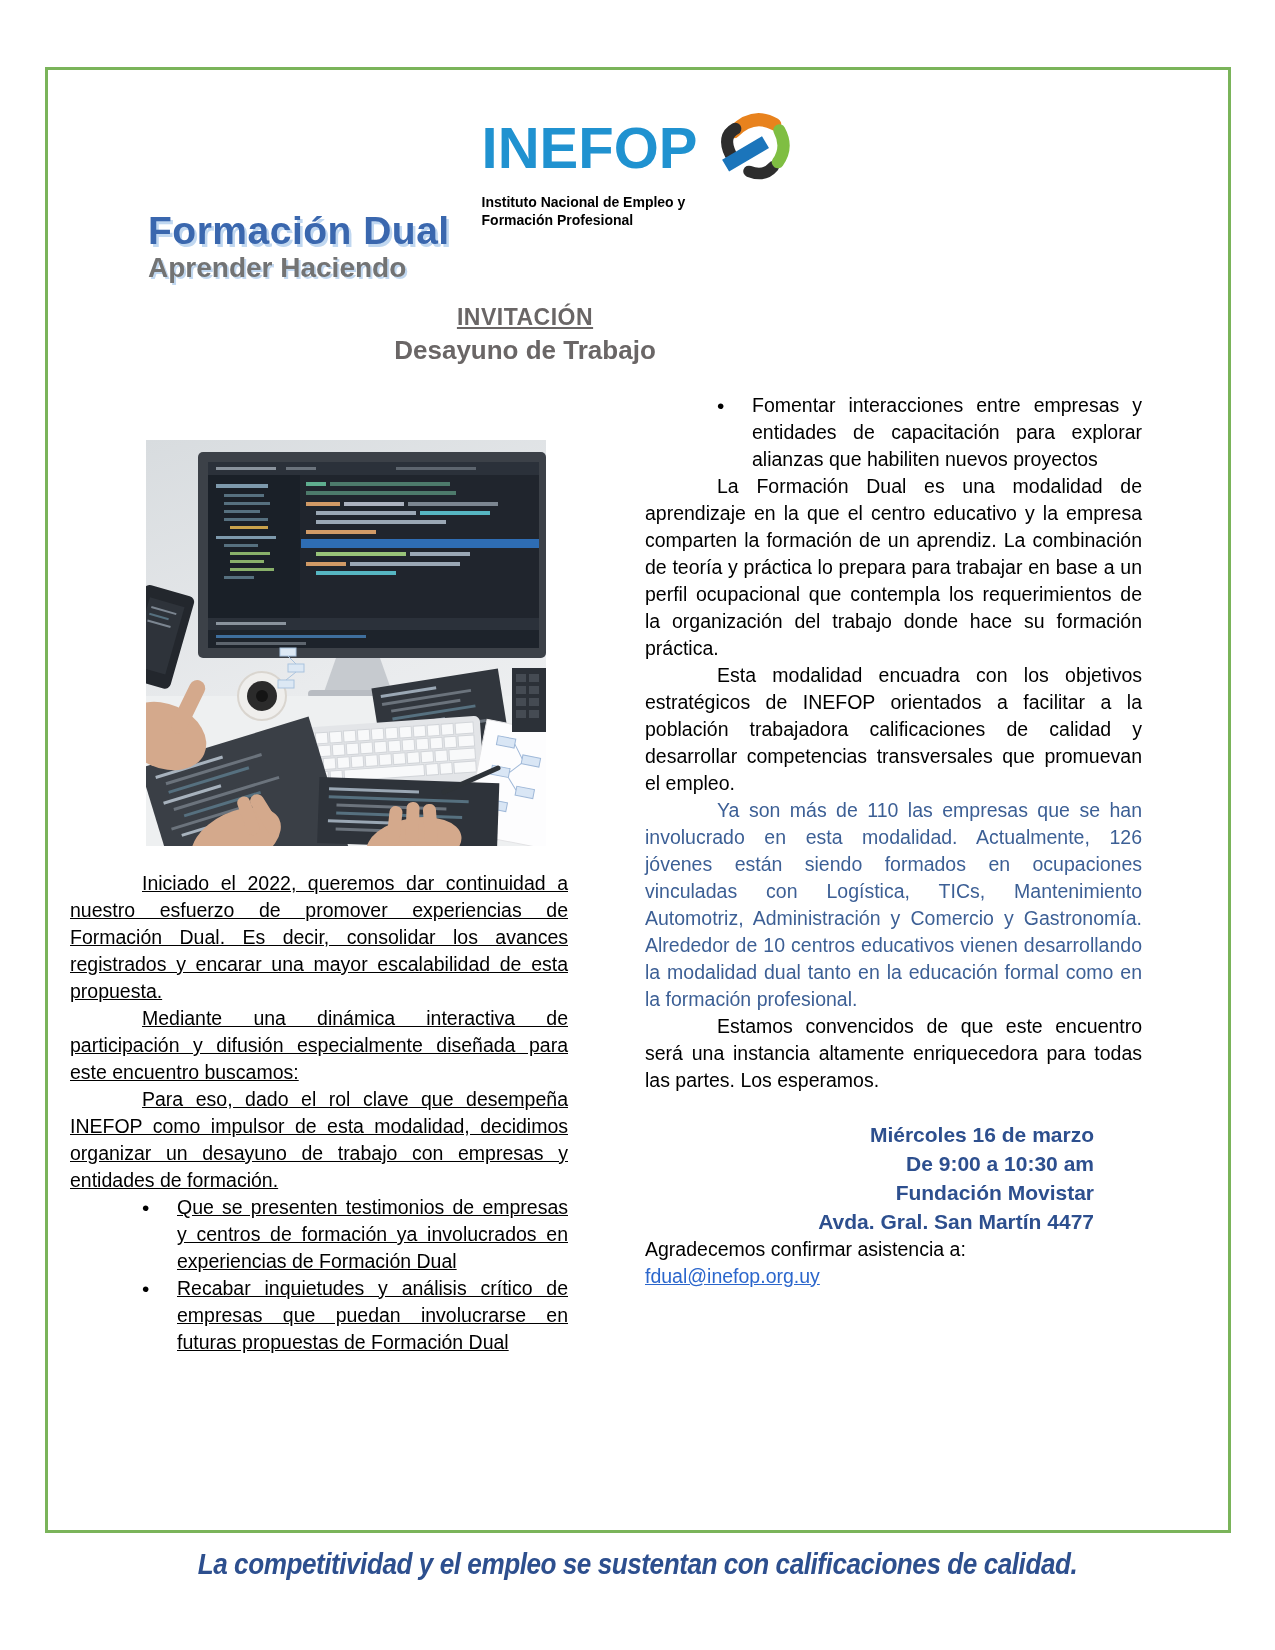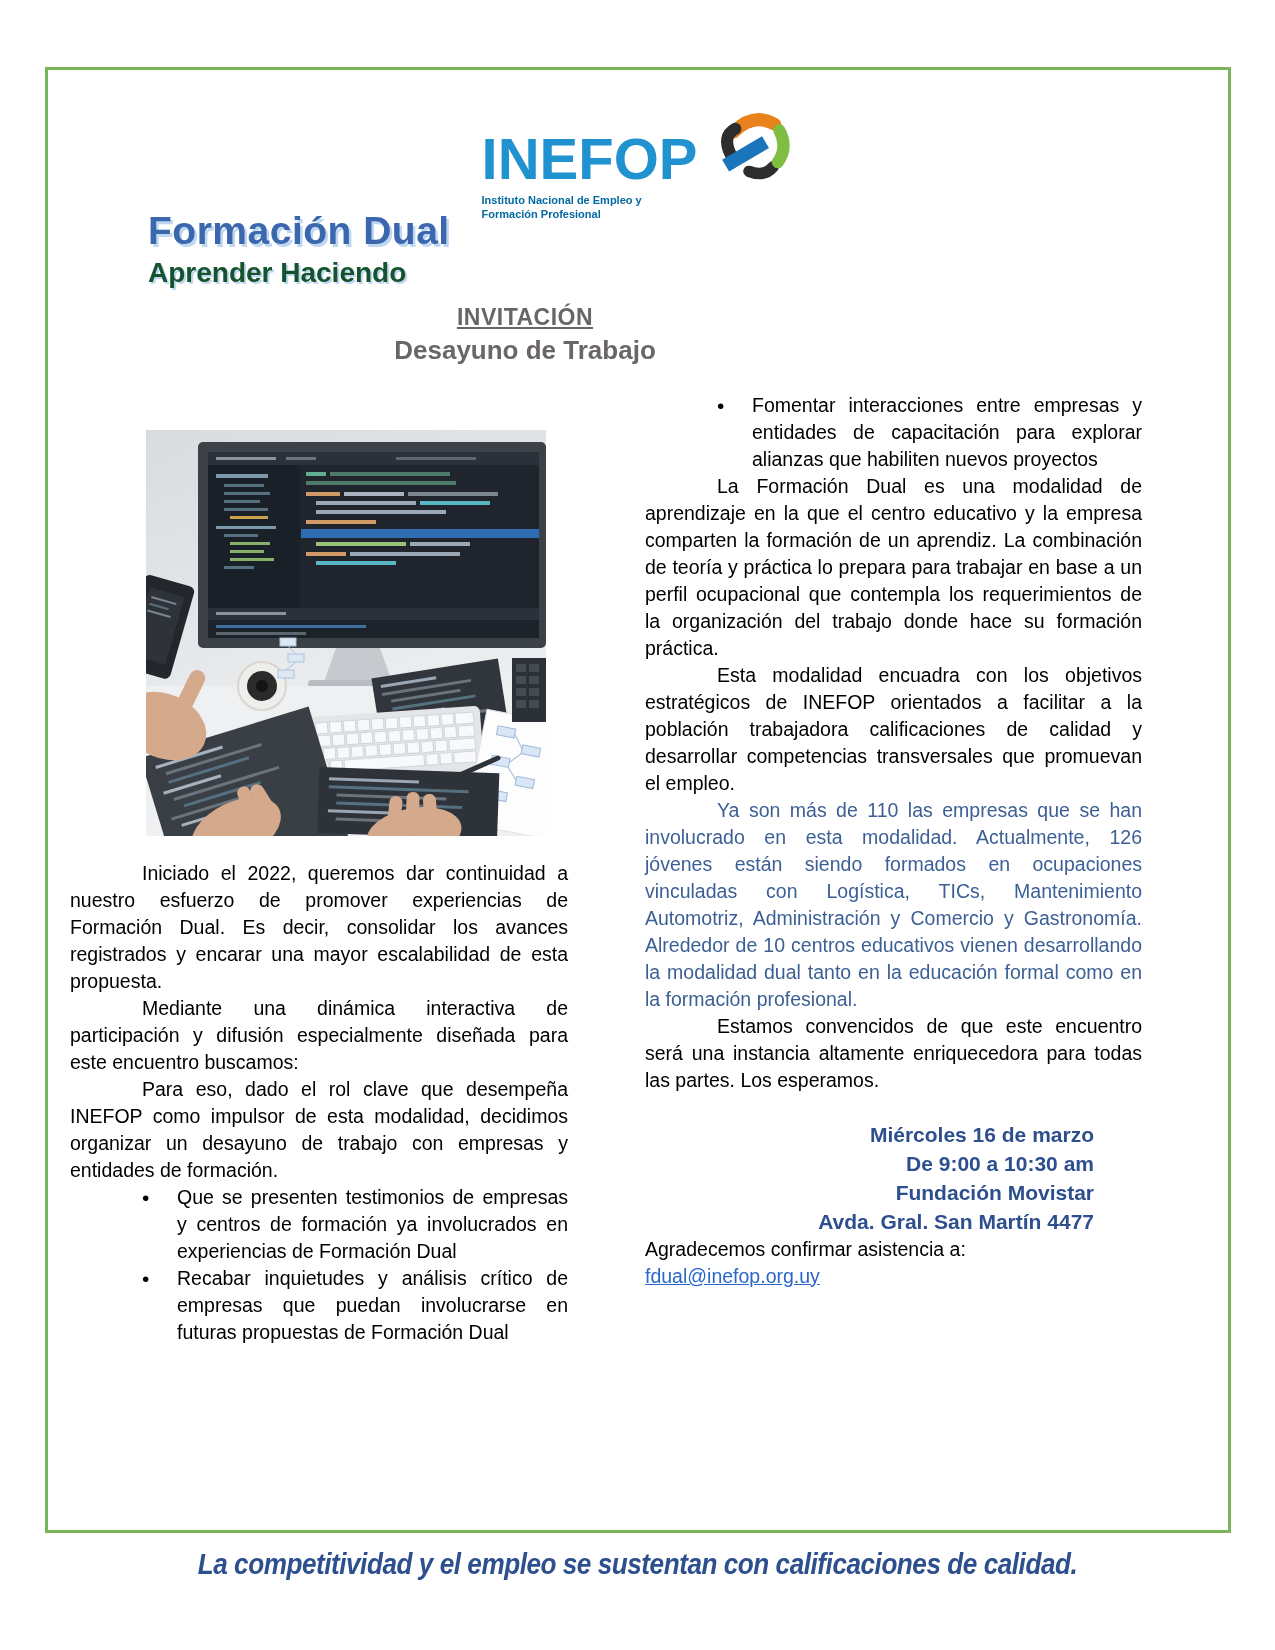--- a/index.html
+++ b/index.html
@@ -7,45 +7,45 @@
     width:1275px;height:1650px;position:relative;background:#ffffff;
     font-family:"Liberation Sans", sans-serif;color:#000;
     -webkit-font-smoothing:antialiased;
   }
   .frame{
     position:absolute;left:45px;top:67px;width:1186px;height:1466px;
     border:3px solid #7ab45a;box-sizing:border-box;
   }
   
   .logo{position:absolute;top:110px;left:50%;transform:translateX(-50%);}
-  .logo-row{display:flex;align-items:flex-end;gap:12px;}
+  .logo-row{display:flex;align-items:center;gap:12px;}
   .logo-wordmark{
     font-size:58px;font-weight:bold;color:#2092d0;line-height:0.95;
     letter-spacing:0px;
   }
   .logo-icon{margin-left:8px;margin-top:-4px;}
   .logo-sub{
-    font-size:11px;font-weight:bold;color:#0369a1;line-height:1.3;margin-top:7px;
+    font-size:14px;font-weight:bold;color:#000000;line-height:1.3;margin-top:7px;
   }
   
   .title-block{position:absolute;left:148px;top:210px;}
   .main-title{
     font-size:39px;font-weight:bold;color:#3a67ae;
     text-shadow:2.5px 2.5px 0 #c0d7f0;letter-spacing:0.5px;line-height:1.1;
   }
   .sub-title{
-    font-size:28px;font-weight:bold;color:#14532d;
-    text-shadow:2px 2px 0 #c0d7f0;line-height:1.1;margin-top:5px;
+    font-size:28px;font-weight:bold;color:#737373;
+    text-shadow:2px 2px 0 #c0d7f0;line-height:1.1;
   }
   .invite-block{position:absolute;top:304px;left:0;width:1050px;text-align:center;color:#6a6666;}
   .invitacion{font-size:23px;font-weight:bold;text-decoration:underline;letter-spacing:0.5px;}
   .desayuno{font-size:26px;font-weight:bold;margin-top:4px;}
   
   .col{position:absolute;font-size:19.5px;line-height:27px;}
-  .col-left{left:70px;top:430px;width:498px;}
+  .col-left{left:70px;top:440px;width:498px;text-decoration:underline;}
   .col-right{left:645px;top:392px;width:497px;}
   p.body{margin:0;text-align:justify;}
   p.indent{text-indent:72px;}
   .mt{margin-top:26px;}
   ul.bullets{list-style:none;margin:0;padding:0;}
   ul.bullets li{position:relative;padding-left:107px;text-align:justify;}
   ul.bullets li::before{content:"\2022";position:absolute;left:72px;top:0;font-size:21px;}
   .blue{color:#3c5f95;}
   .event-details{
     margin-top:26px;text-align:right;padding-right:48px;

